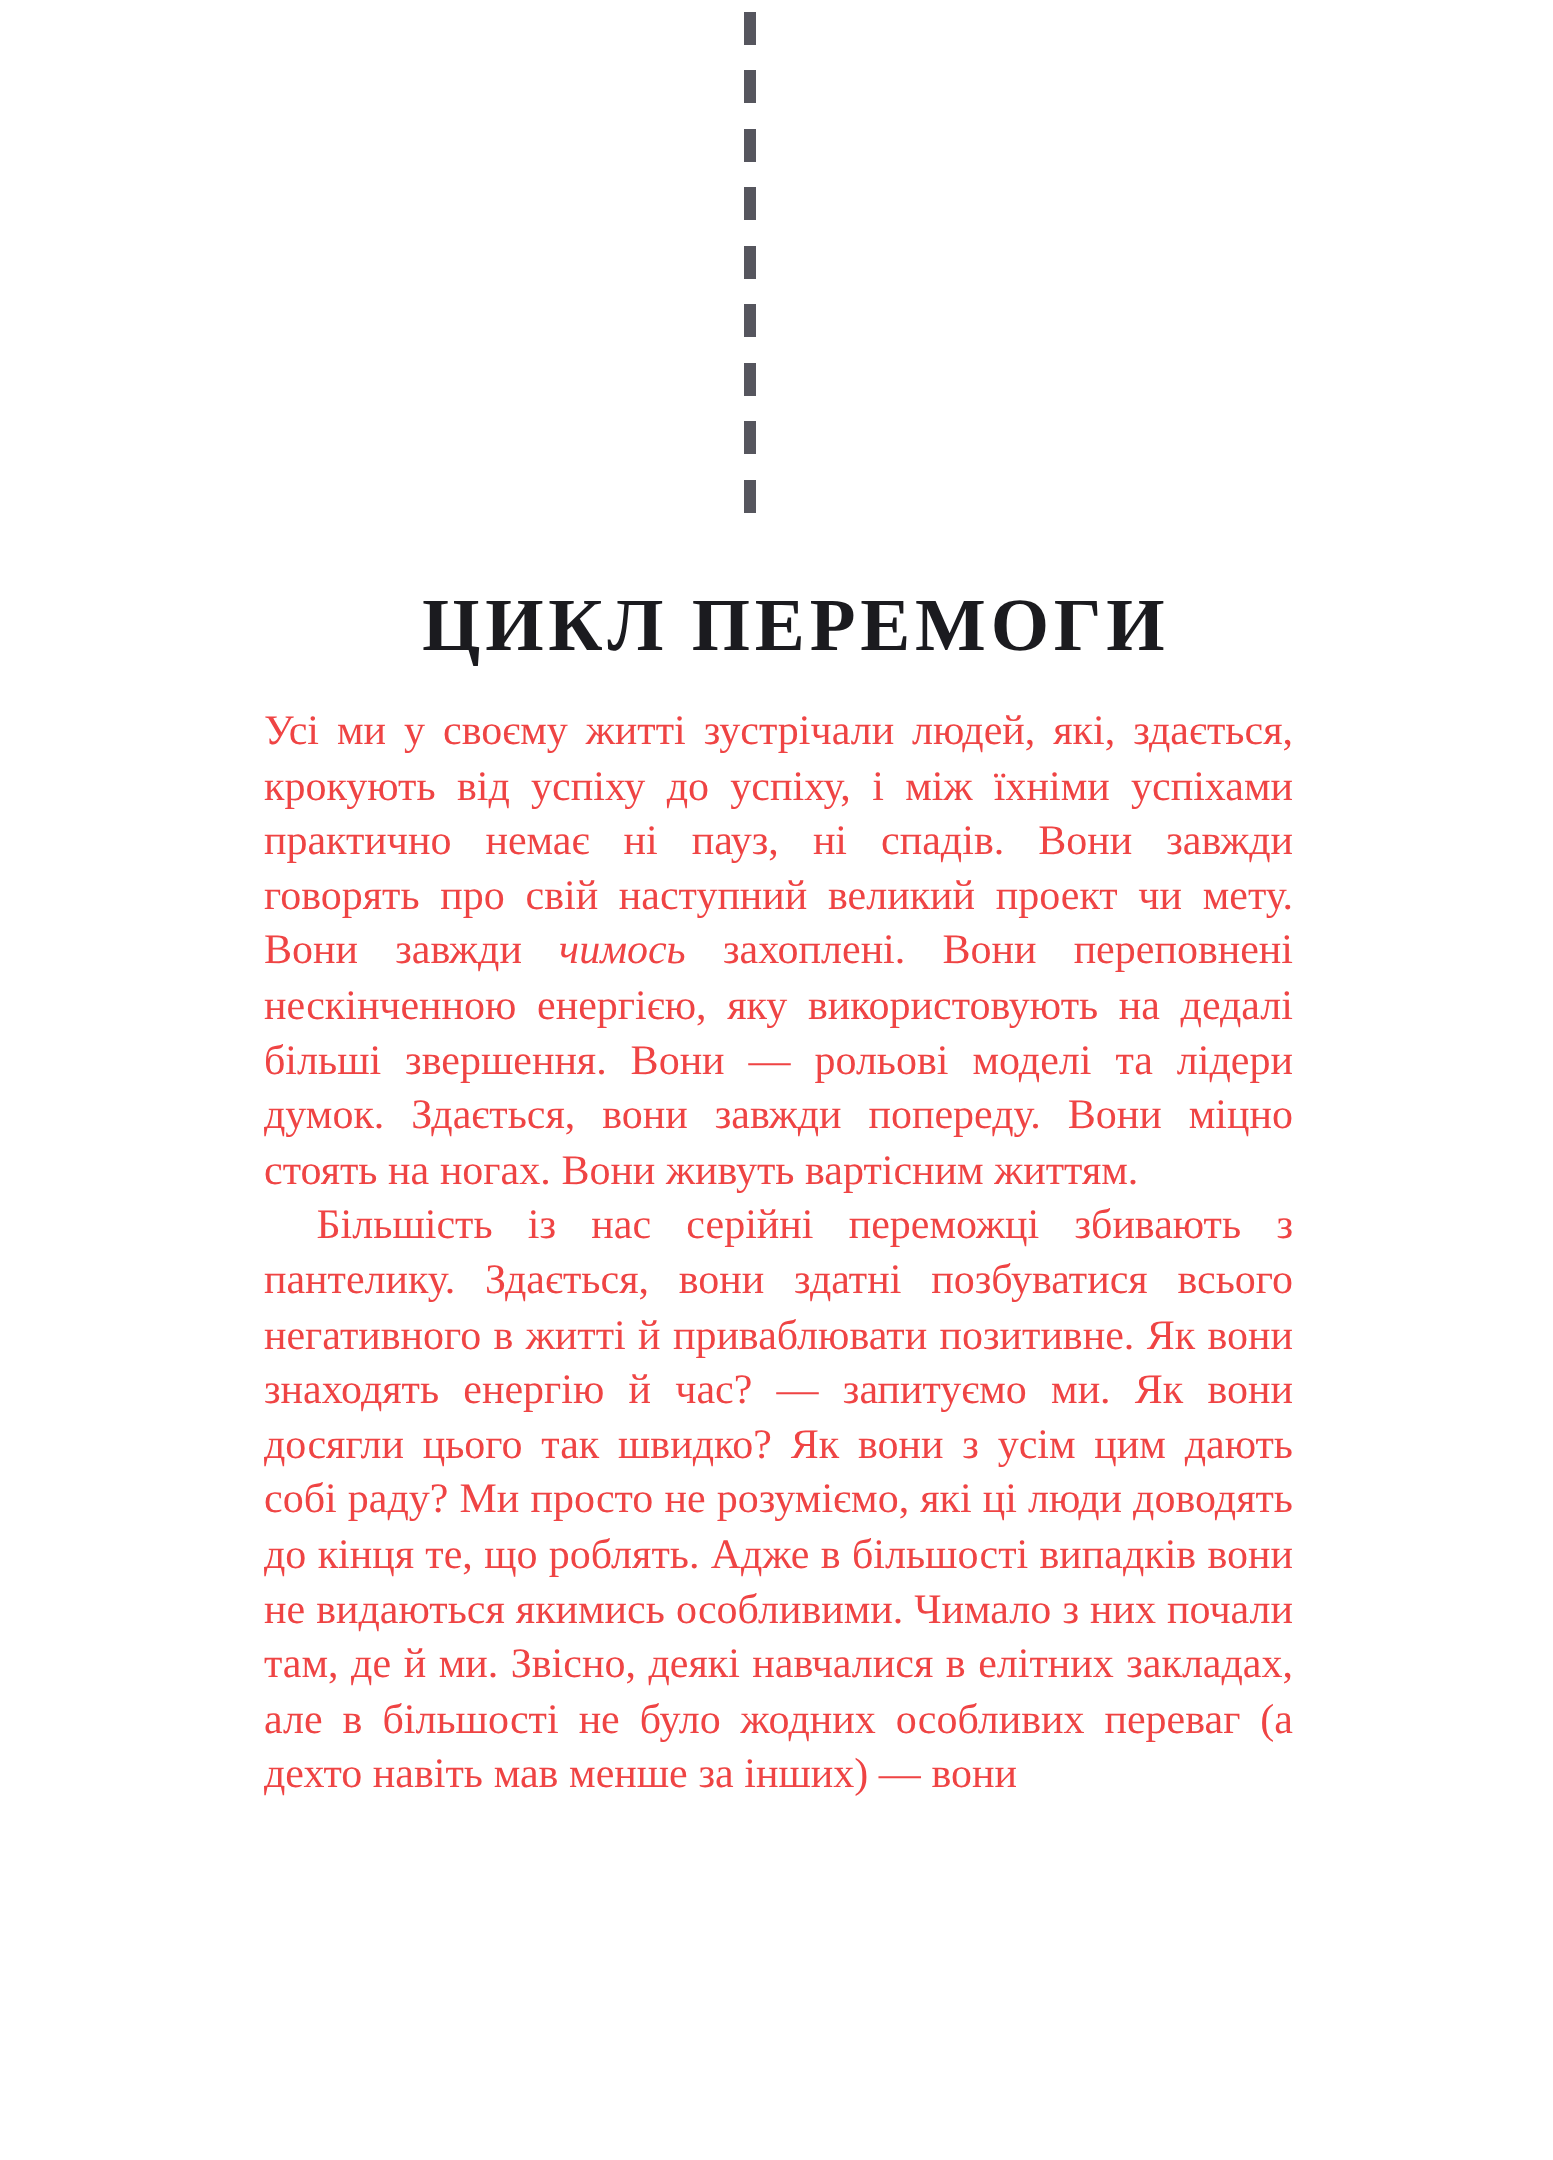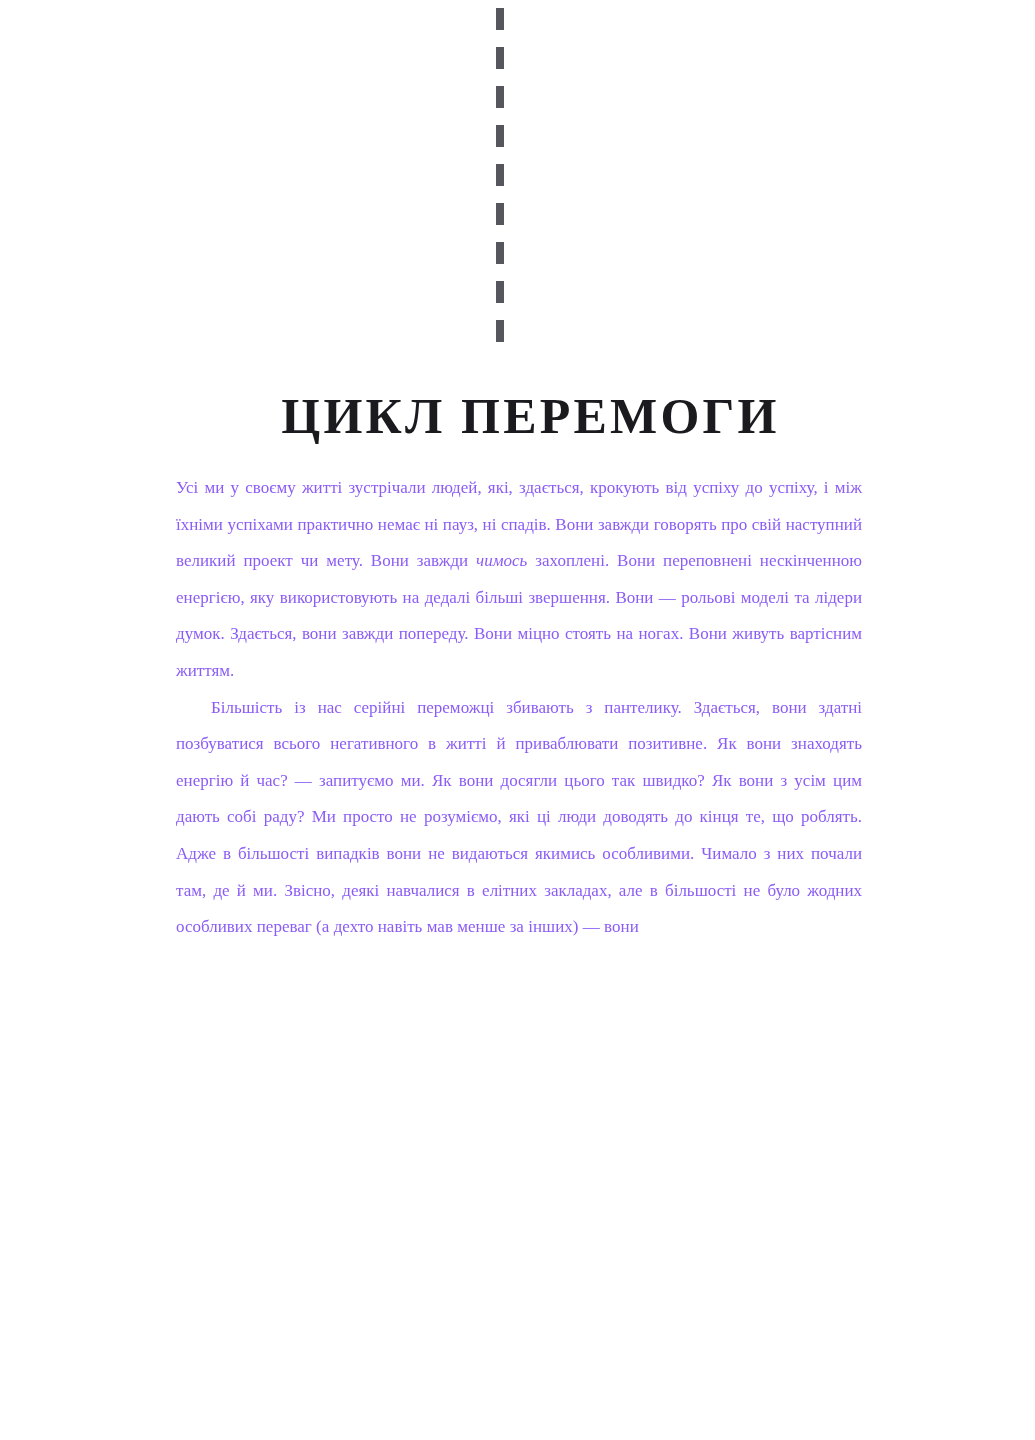--- a/index.html
+++ b/index.html
@@ -61,23 +61,23 @@
   
   .body-column {
     position: absolute;
     left: 176px;
     top: 470px;
     width: 686px;
   }
 
   .body-par {
     margin: 0;
-    font-size: 17px;
+    font-size: 28px;
     line-height: 36.6px;
-    color: #8b5cf6;
+    color: #ef4444;
     text-align: justify;
     text-justify: inter-word;
     hyphens: manual;
     word-spacing: 0.1px;
   }
 
   .body-par + .body-par {
     text-indent: 35px;
   }
 

